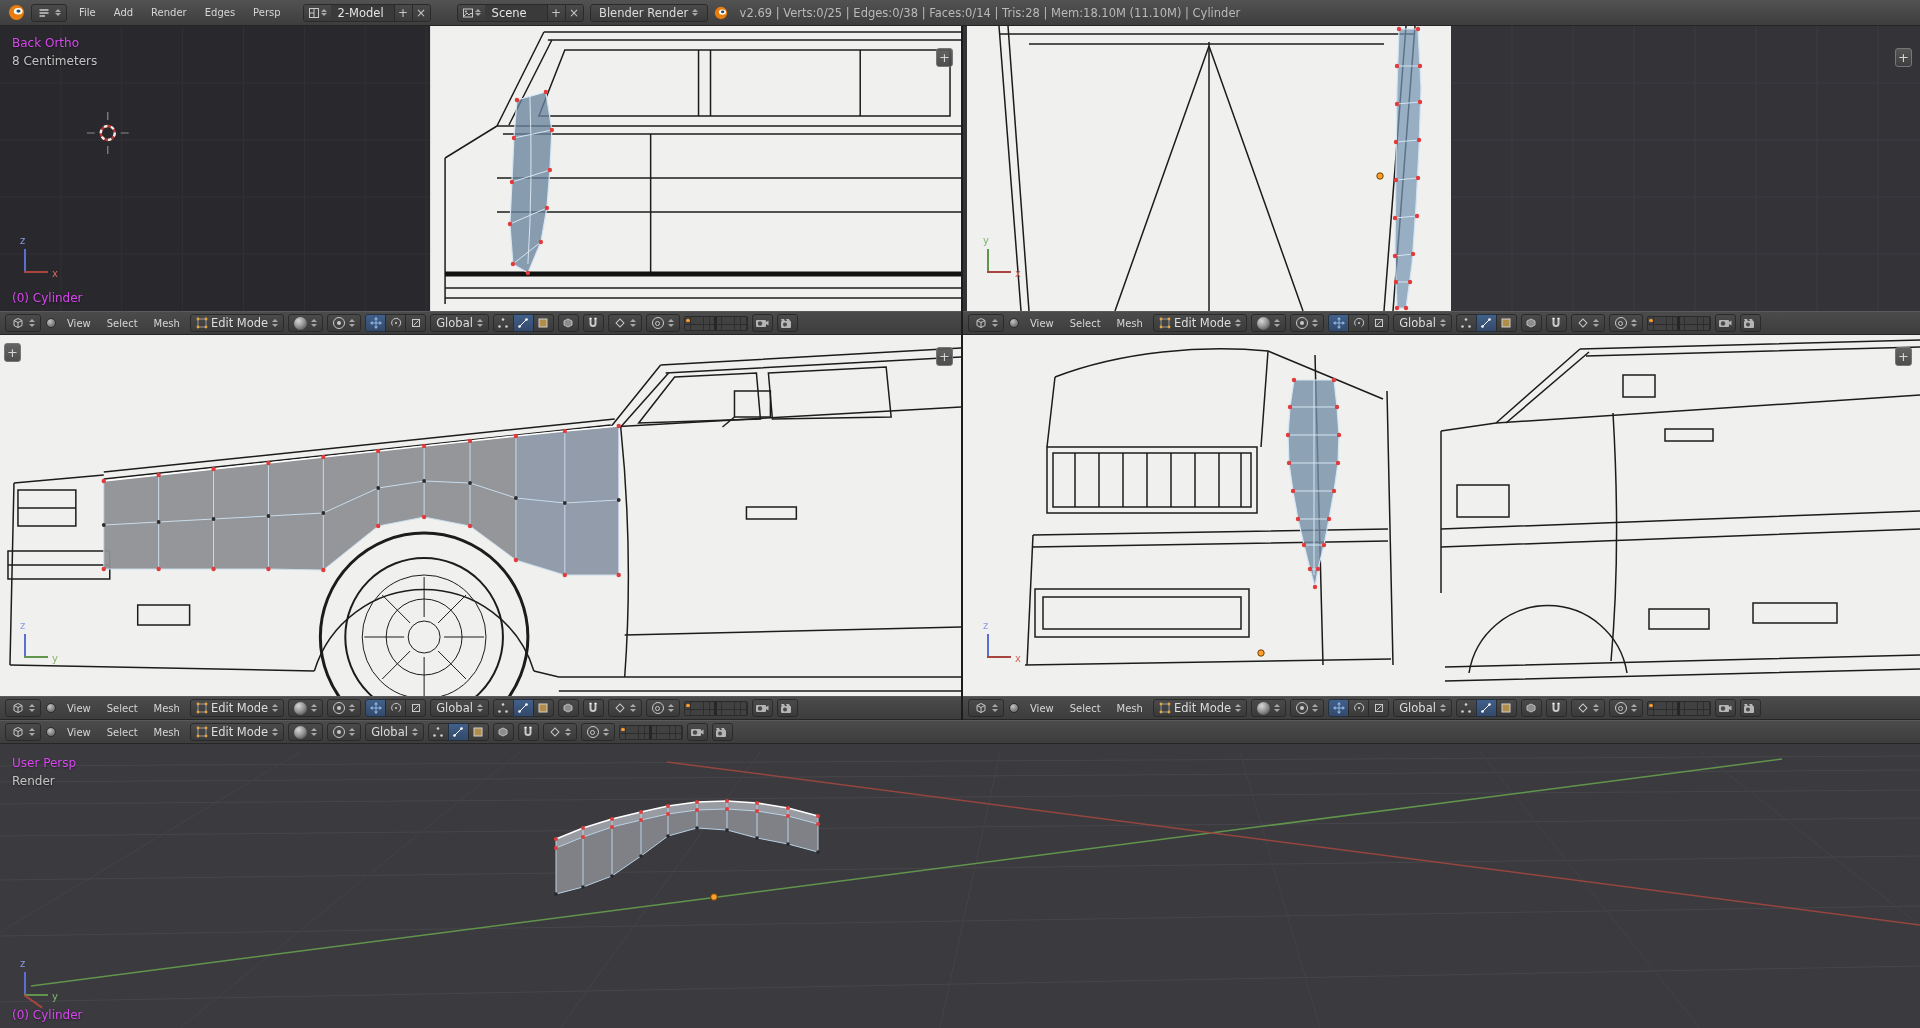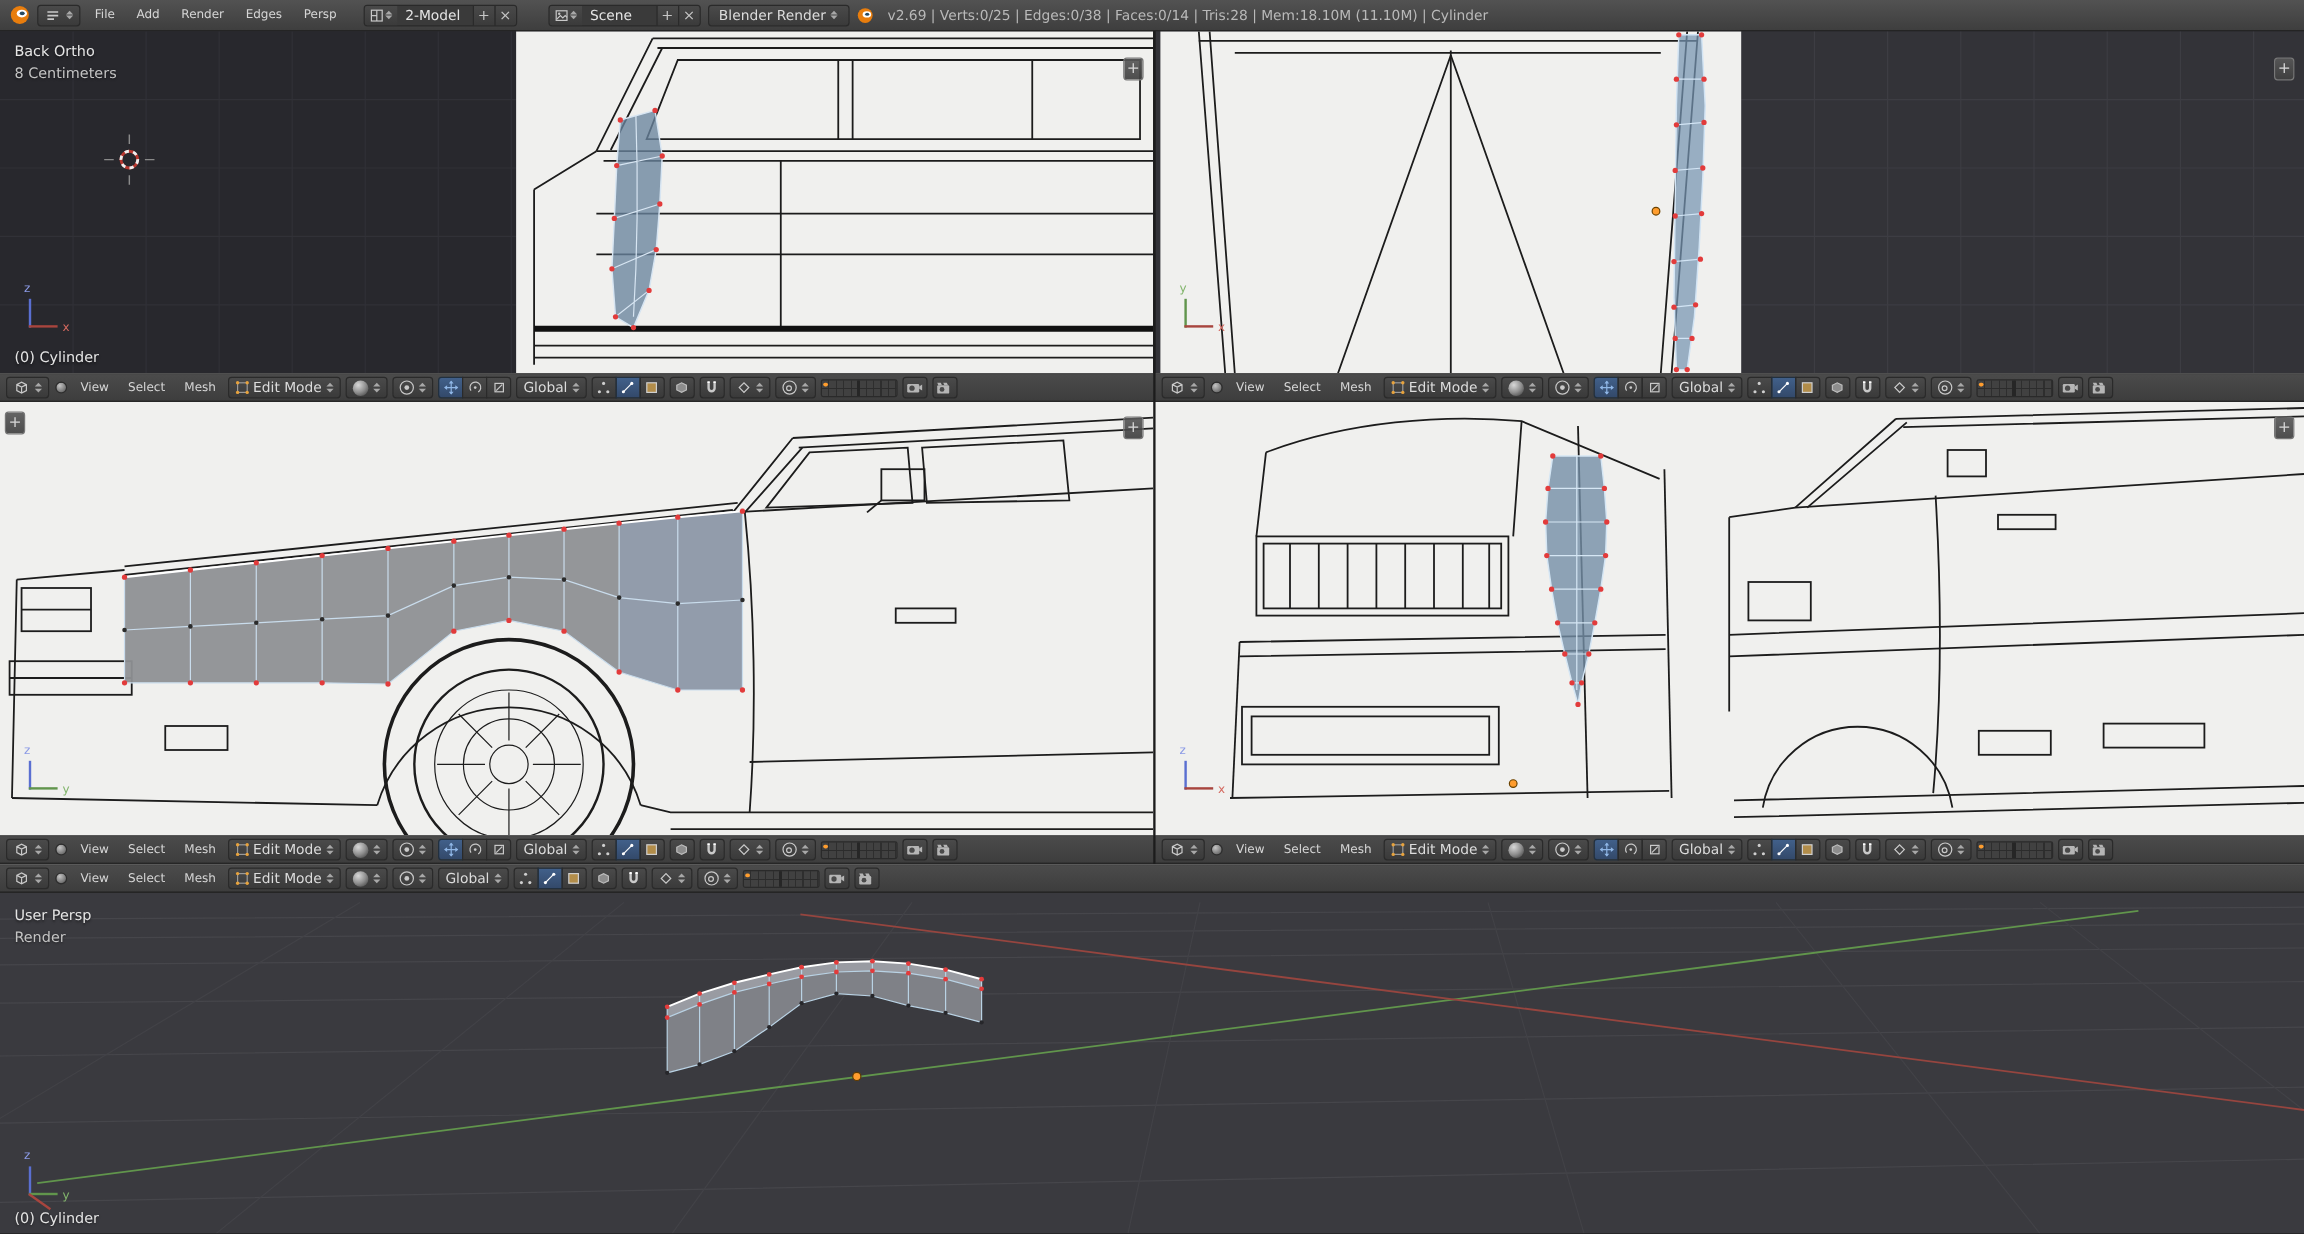--- a/index.html
+++ b/index.html
@@ -62,21 +62,21 @@
   .vp.left{width:963px;border-right:2px solid #1c1c1c;}
   .vp.right{width:957px;}
   .vp.wide{width:1920px;height:308px;}
   .vpc{position:relative;flex:1;overflow:hidden;background:#2b2b2f;}
   .fill{position:absolute;inset:0;width:100%;height:100%;display:block;}
 
   .vph{height:24px;display:flex;align-items:center;gap:4px;padding:0 5px;
        background:linear-gradient(#4b4b4b,#3d3d3d);
        border-top:1px solid #5a5a5a;border-bottom:1px solid #262626;position:relative;z-index:2;flex:none;}
 
-  .vplabel{position:absolute;left:12px;color:#e5e5e5;font-size:12px;z-index:3;
+  .vplabel{position:absolute;left:12px;color:#d946ef;font-size:12px;z-index:3;
            text-shadow:0 1px 2px rgba(0,0,0,.45);}
   .vplabel.sub{color:#c4c4c4;}
 
   .plustab{position:absolute;width:17px;height:19px;background:linear-gradient(rgba(88,88,88,.92),rgba(64,64,64,.92));
            border:1px solid #777;border-radius:3px;color:#d6d6d6;font-size:13px;line-height:17px;
            text-align:center;z-index:4;cursor:pointer;}
 
   
   .gizmo{position:absolute;left:12px;bottom:26px;width:46px;height:46px;z-index:3;pointer-events:none;}
   .gz-v{position:absolute;left:12px;bottom:12px;width:2px;height:24px;}

